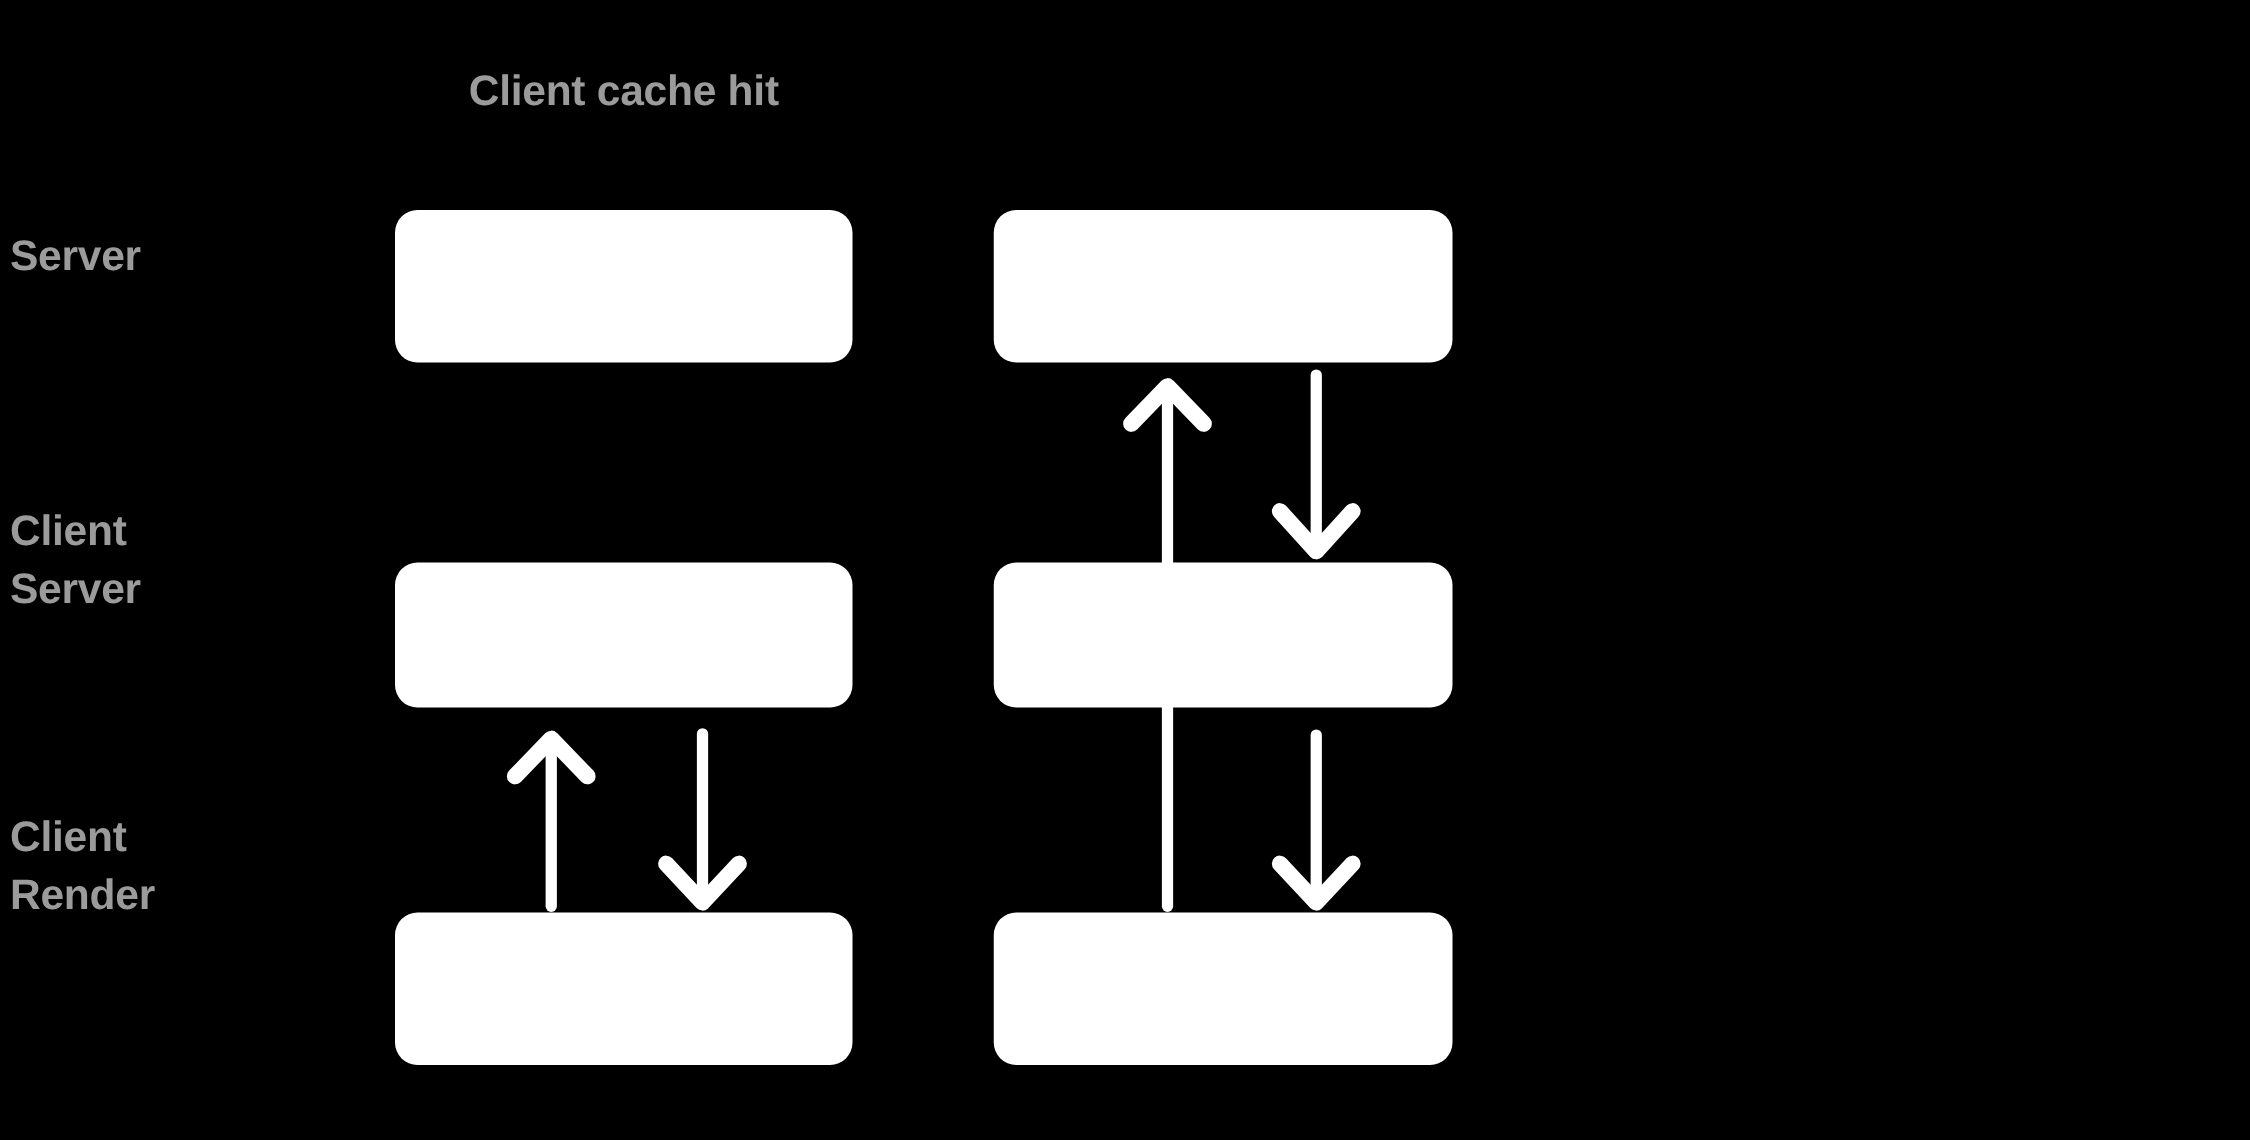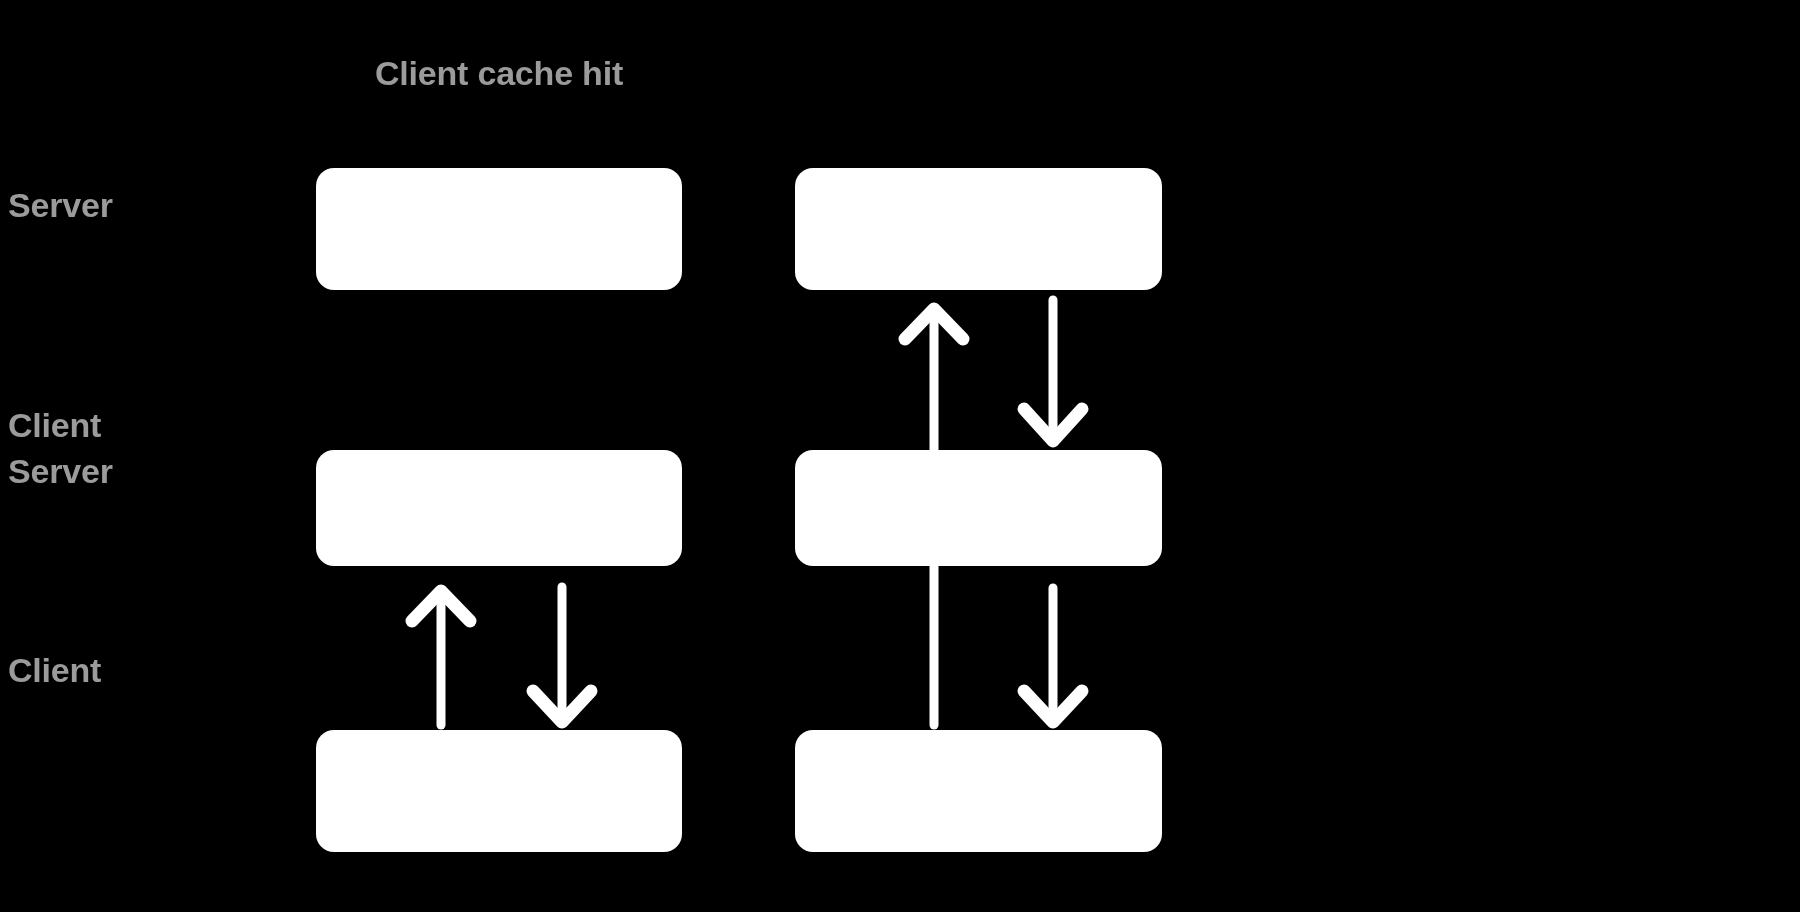--- a/index.html
+++ b/index.html
@@ -91,20 +91,21 @@
 
   <div class="row-label r0">Server</div>
 
   <div class="row-label r1">
     <div>Client</div>
     <div>Server</div>
   </div>
 
   <div class="row-label r2">
     <div>Client</div>
+    <div>Render</div>
   </div>
 
   <div class="node-box col0 row0"></div>
   <div class="node-box col0 row1"></div>
   <div class="node-box col0 row2"></div>
 
   <div class="node-box col1 row0"></div>
   <div class="node-box col1 row1"></div>
   <div class="node-box col1 row2"></div>
 

